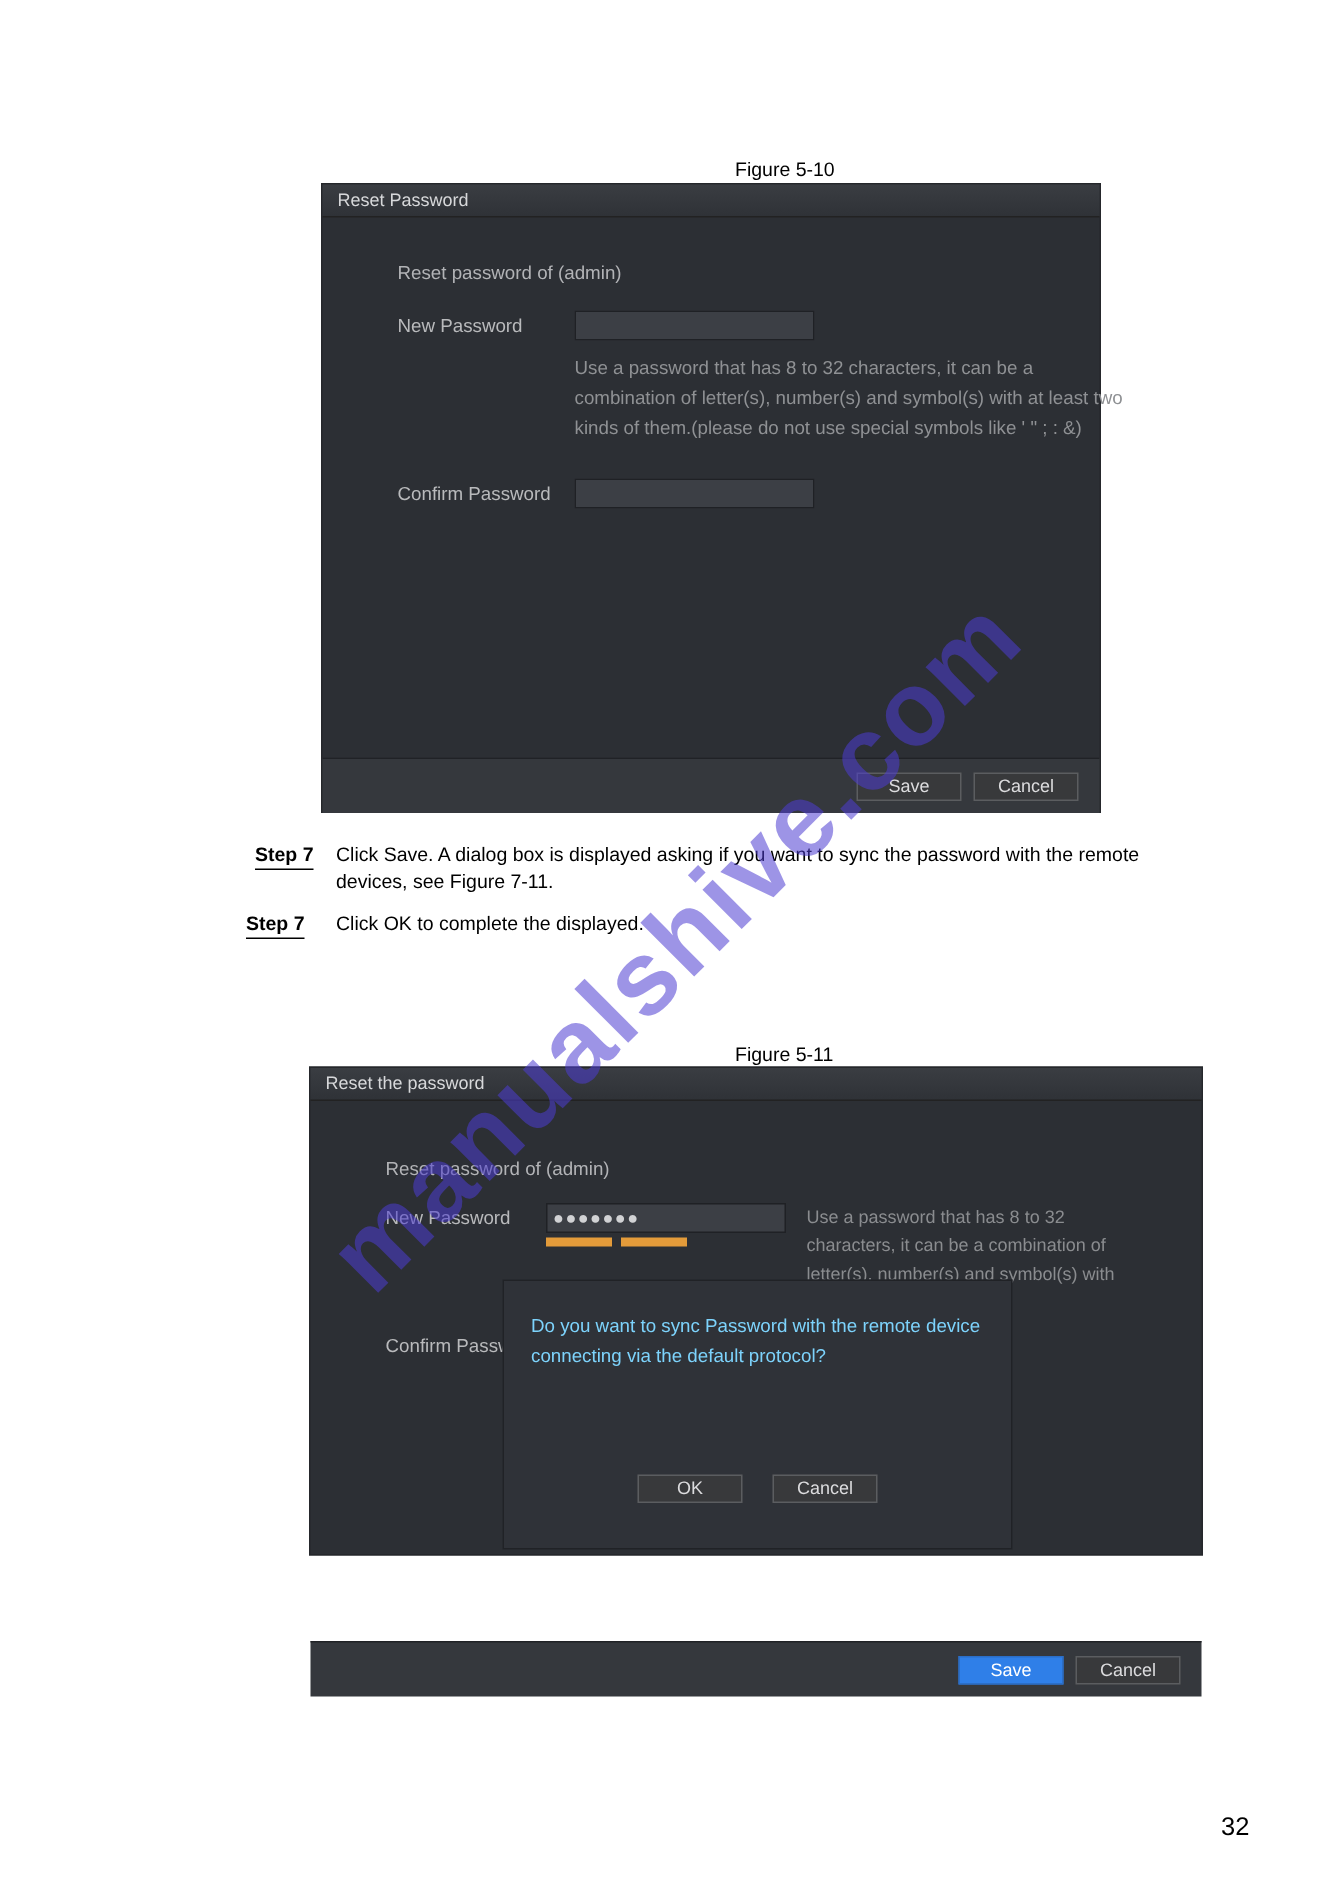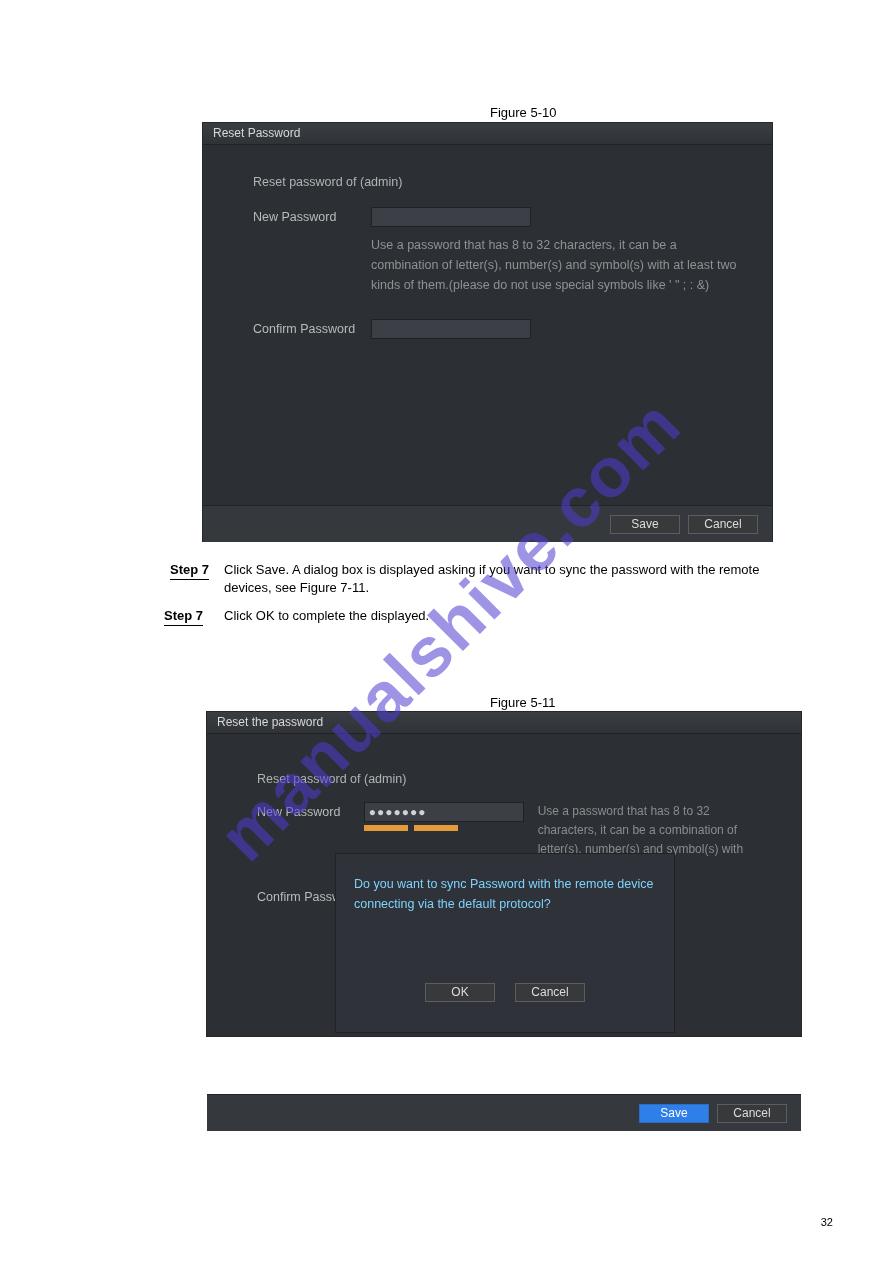--- a/index.html
+++ b/index.html
@@ -169,29 +169,29 @@
   }
   .meter-seg {
     width: 44px;
     height: 6px;
     background: #e39b3a;
   }
   .page-num {
     position: absolute;
     right: 60px;
     bottom: 35px;
-    font-size: 11px;
+    font-size: 17px;
   }
 </style>
 </head>
 <body>
 
 <div class="page-text figure-label" style="left:490px; top:104px;">Figure 5-10</div>
 
-<div class="dialog" style="left:202px; top:122px; width:571px; height:420px;">
+<div class="dialog" style="left:214px; top:122px; width:520px; height:420px;">
   <div class="dialog-titlebar">
     <span>Reset Password</span>
   </div>
   <div class="dialog-body" style="height:360px;">
     <div style="margin-bottom:18px; color:#b2b3b6;">Reset password of (admin)</div>
 
     <div class="field-row">
       <div class="field-label">New Password</div>
       <input class="field-input" type="password" style="">
     </div>

